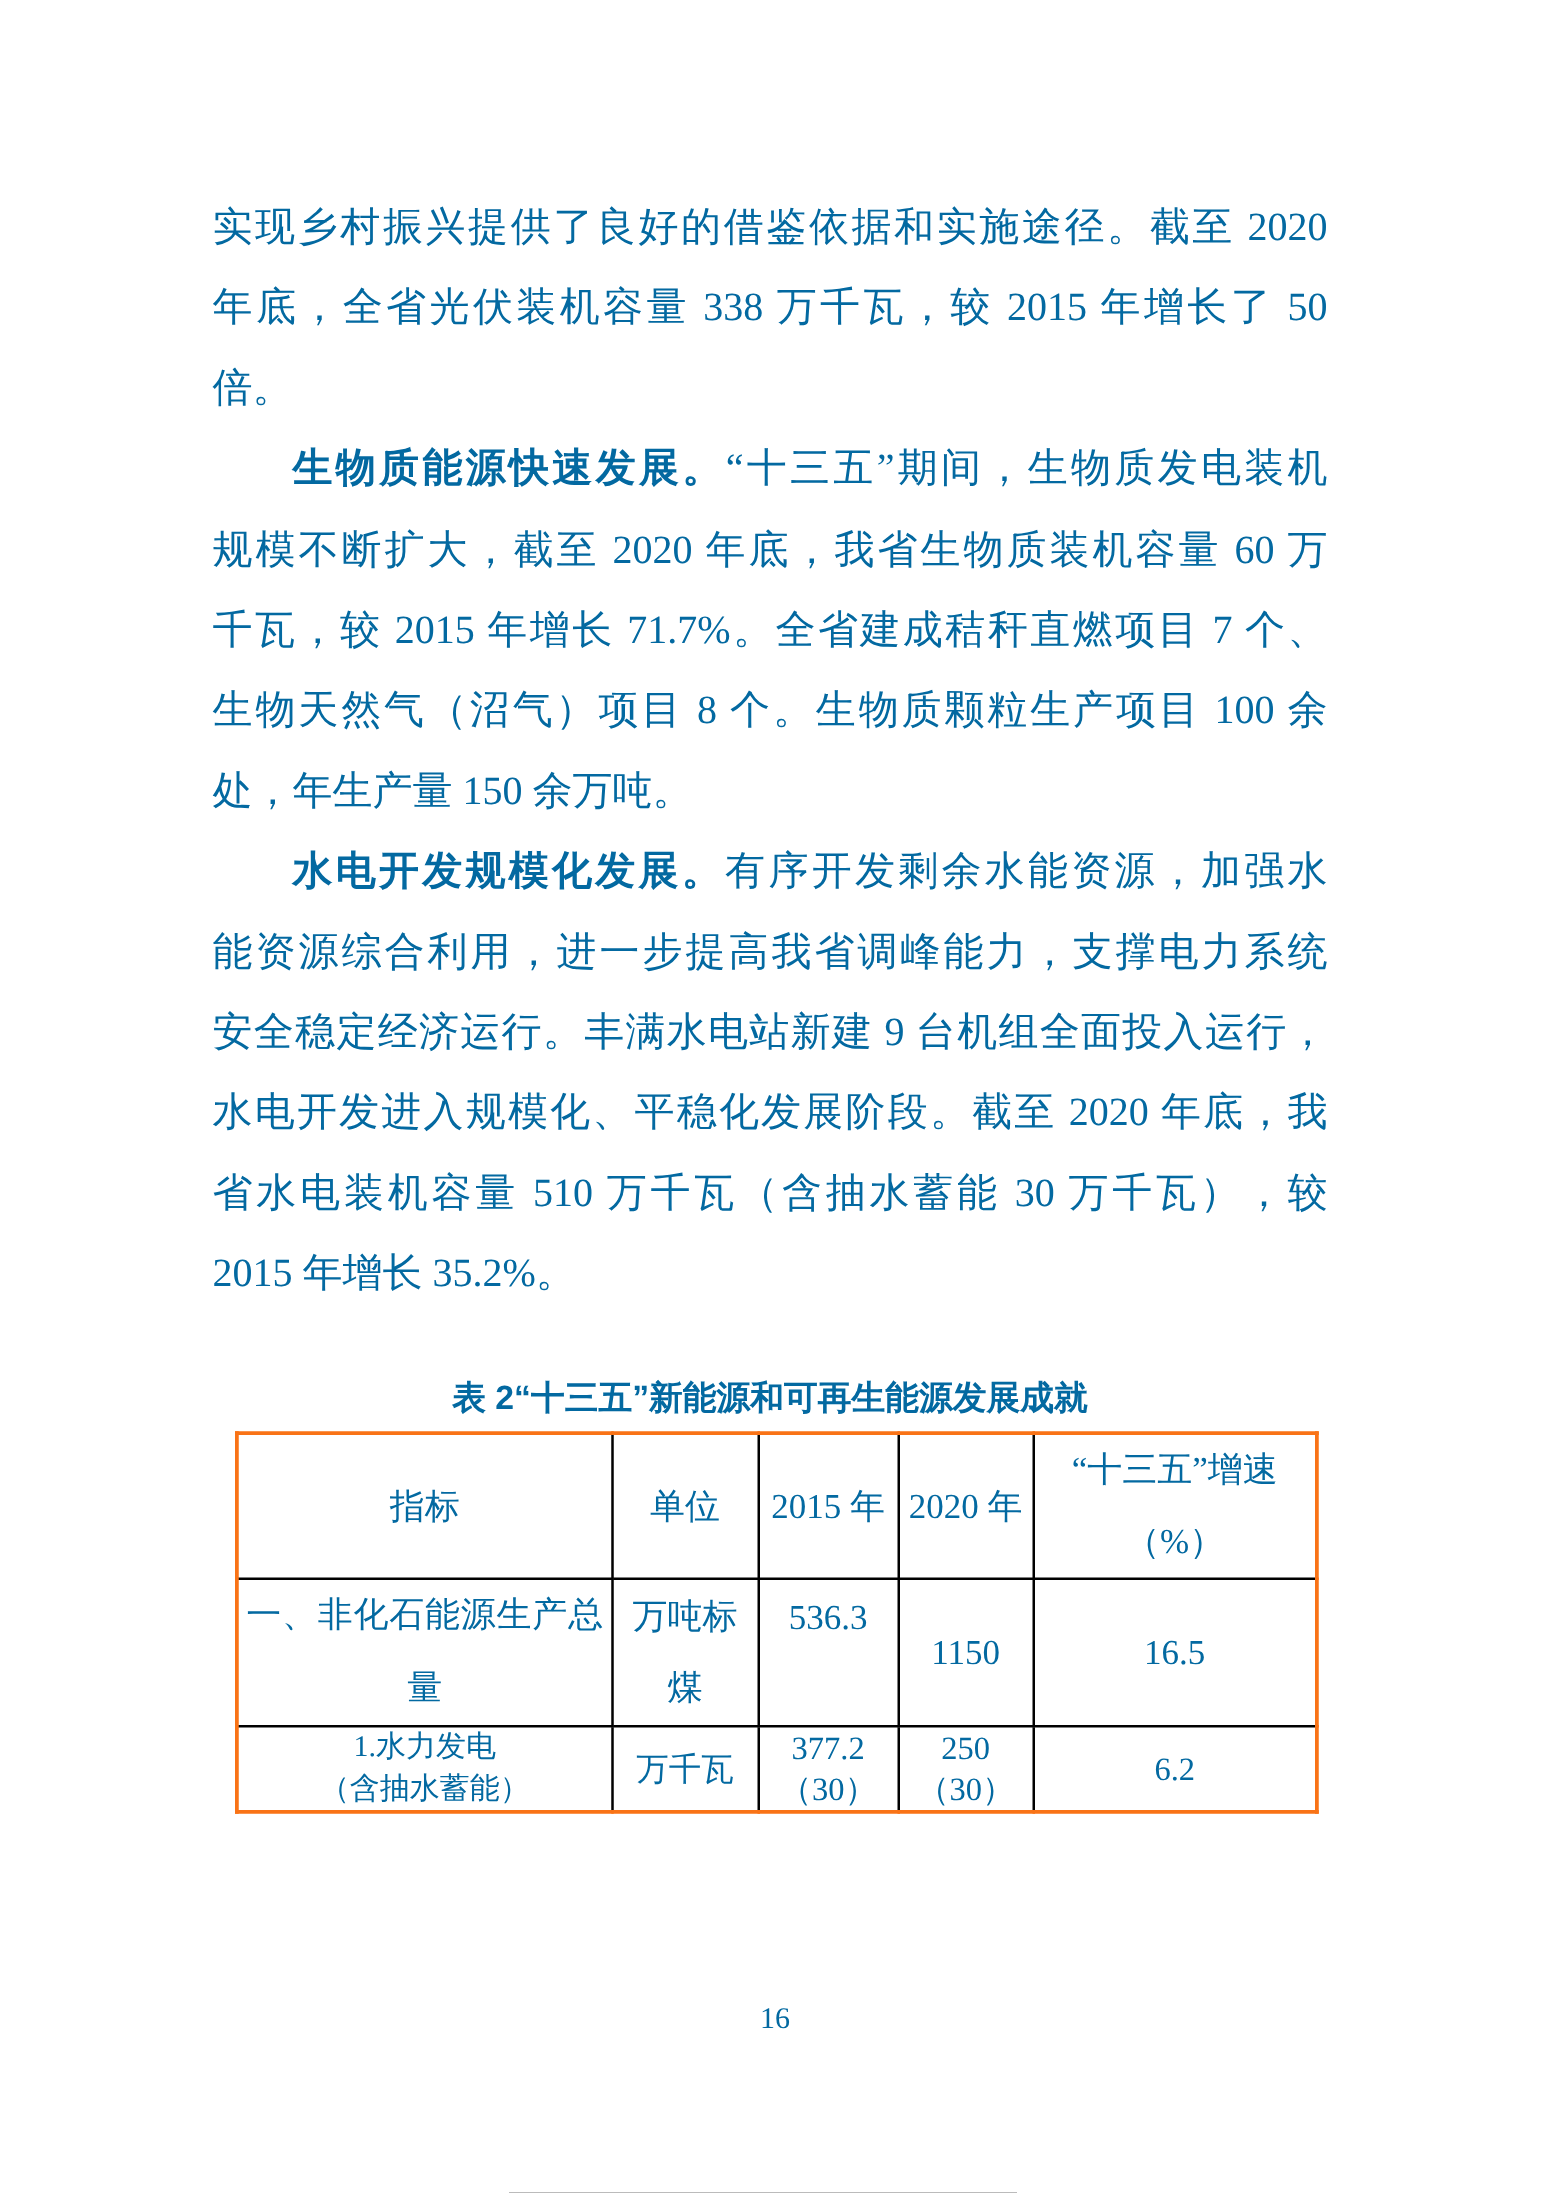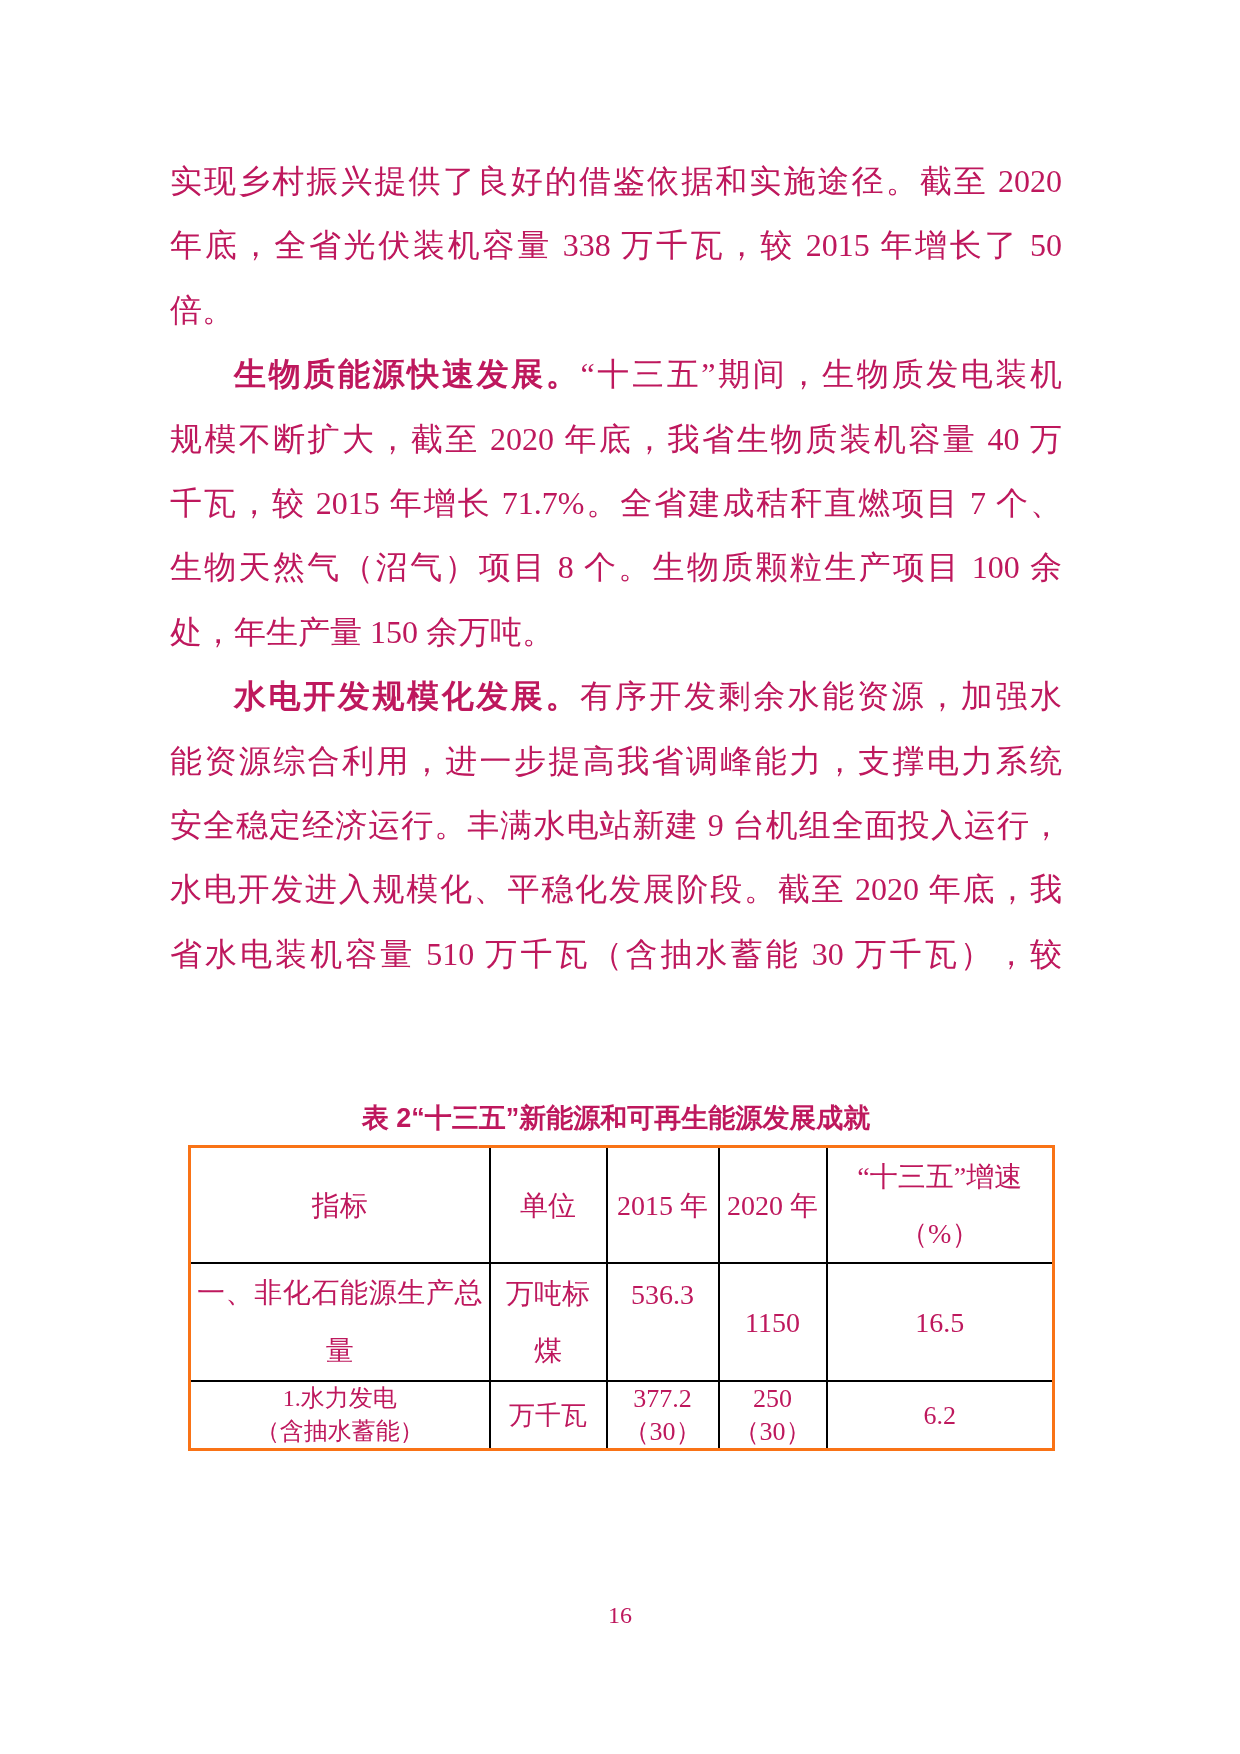--- a/index.html
+++ b/index.html
@@ -3,21 +3,21 @@
 <meta charset="utf-8">
 <style>
   html,body{margin:0;padding:0;background:#888;}
   .page{
     position:relative;
     width:1240px;height:1754px;
     background:#ffffff;
     margin:0 auto;
     overflow:hidden;
     font-family:"Liberation Serif","DejaVu Serif",serif;
-    color:#be185d;
+    color:#0369a1;
   }
   .body-text{
     position:absolute;
     left:170px;top:149px;width:892px;
   }
   .line{
     height:64.4px;
     line-height:64.4px;
     font-size:32px;
     white-space:nowrap;
@@ -92,29 +92,30 @@
 </head>
 <body>
 
 <div class="page">
 
   <div class="body-text">
       <div class="line jfull">实现乡村振兴提供了良好的借鉴依据和实施途径。截至 2020</div>
       <div class="line jfull">年底，全省光伏装机容量 338 万千瓦，较 2015 年增长了 50</div>
       <div class="line">倍。</div>
       <div class="line jfull indent"><b>生物质能源快速发展。</b>“十三五”期间，生物质发电装机</div>
-      <div class="line jfull">规模不断扩大，截至 2020 年底，我省生物质装机容量 40 万</div>
+      <div class="line jfull">规模不断扩大，截至 2020 年底，我省生物质装机容量 60 万</div>
       <div class="line jfull">千瓦，较 2015 年增长 71.7%。全省建成秸秆直燃项目 7 个、</div>
       <div class="line jfull">生物天然气（沼气）项目 8 个。生物质颗粒生产项目 100 余</div>
       <div class="line">处，年生产量 150 余万吨。</div>
       <div class="line jfull indent"><b>水电开发规模化发展。</b>有序开发剩余水能资源，加强水</div>
       <div class="line jfull">能资源综合利用，进一步提高我省调峰能力，支撑电力系统</div>
       <div class="line jfull">安全稳定经济运行。丰满水电站新建 9 台机组全面投入运行，</div>
       <div class="line jfull">水电开发进入规模化、平稳化发展阶段。截至 2020 年底，我</div>
       <div class="line jfull">省水电装机容量 510 万千瓦（含抽水蓄能 30 万千瓦），较</div>
+      <div class="line">2015 年增长 35.2%。</div>
     </div>
 
   <div class="table-caption">表 2“十三五”新能源和可再生能源发展成就</div>
 
   <table class="doc-table">
     <colgroup>
       <col style="width:300px">
       <col style="width:117px">
       <col style="width:112px">
       <col style="width:108px">

